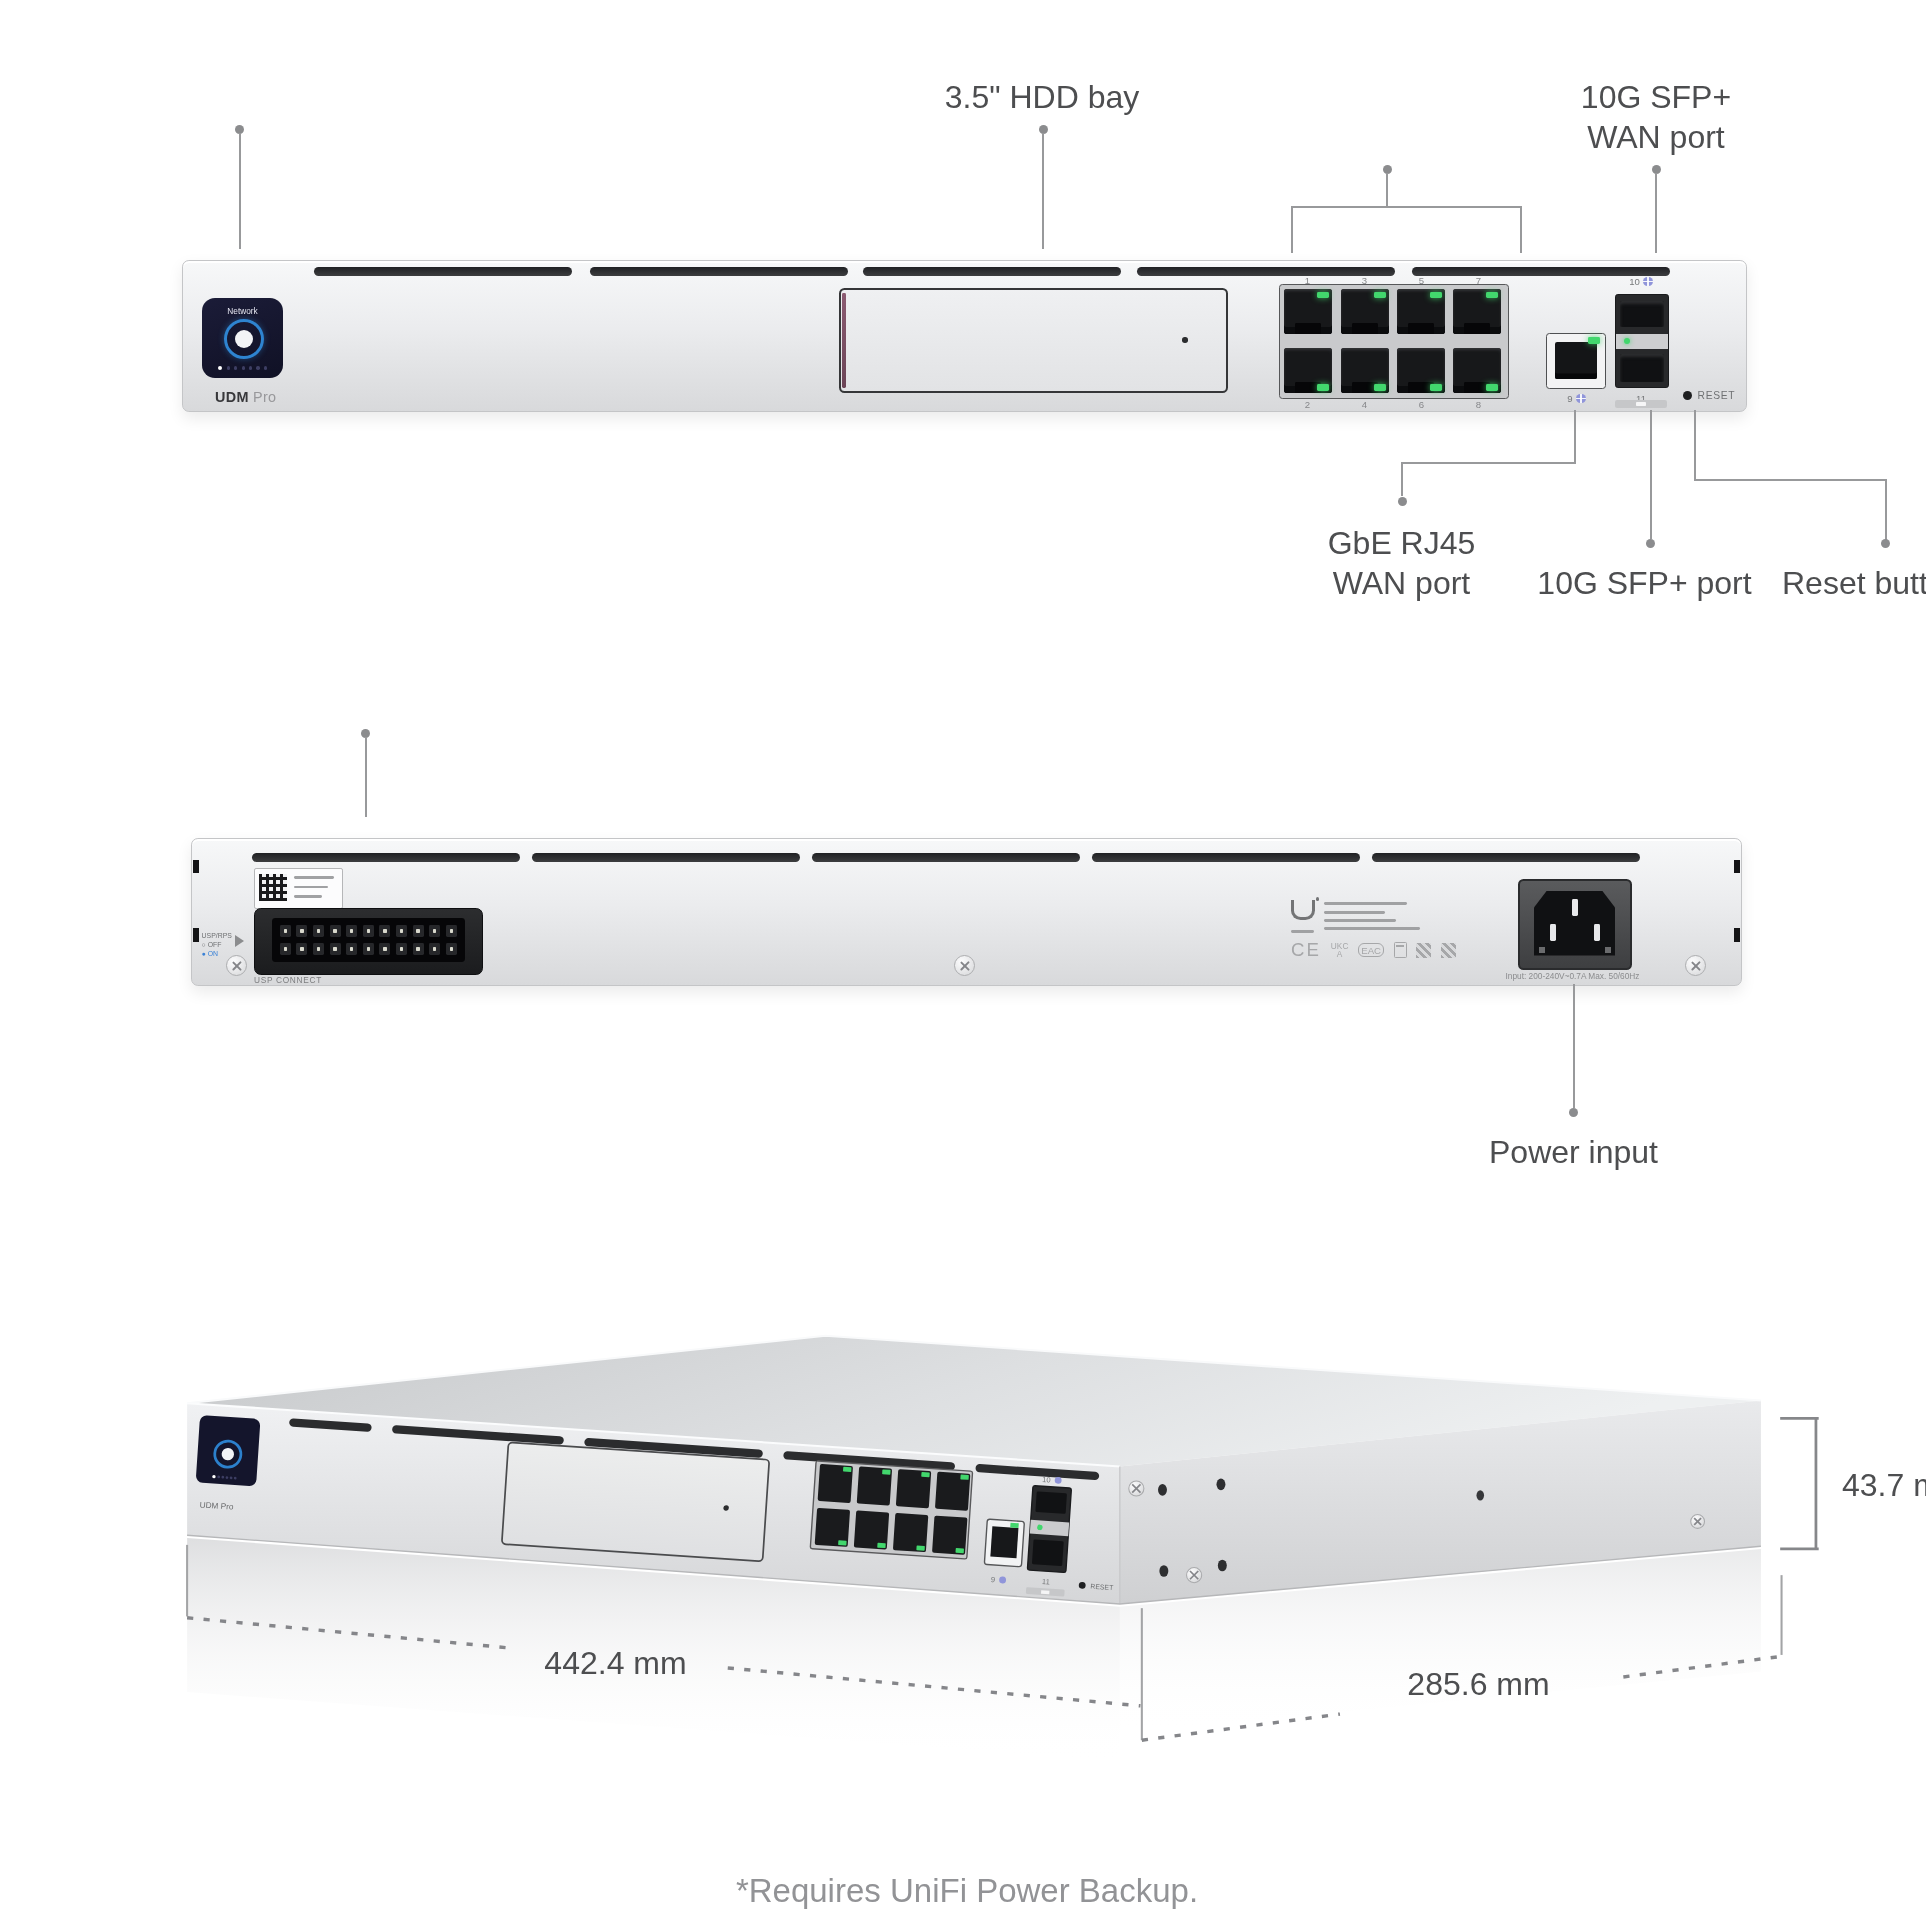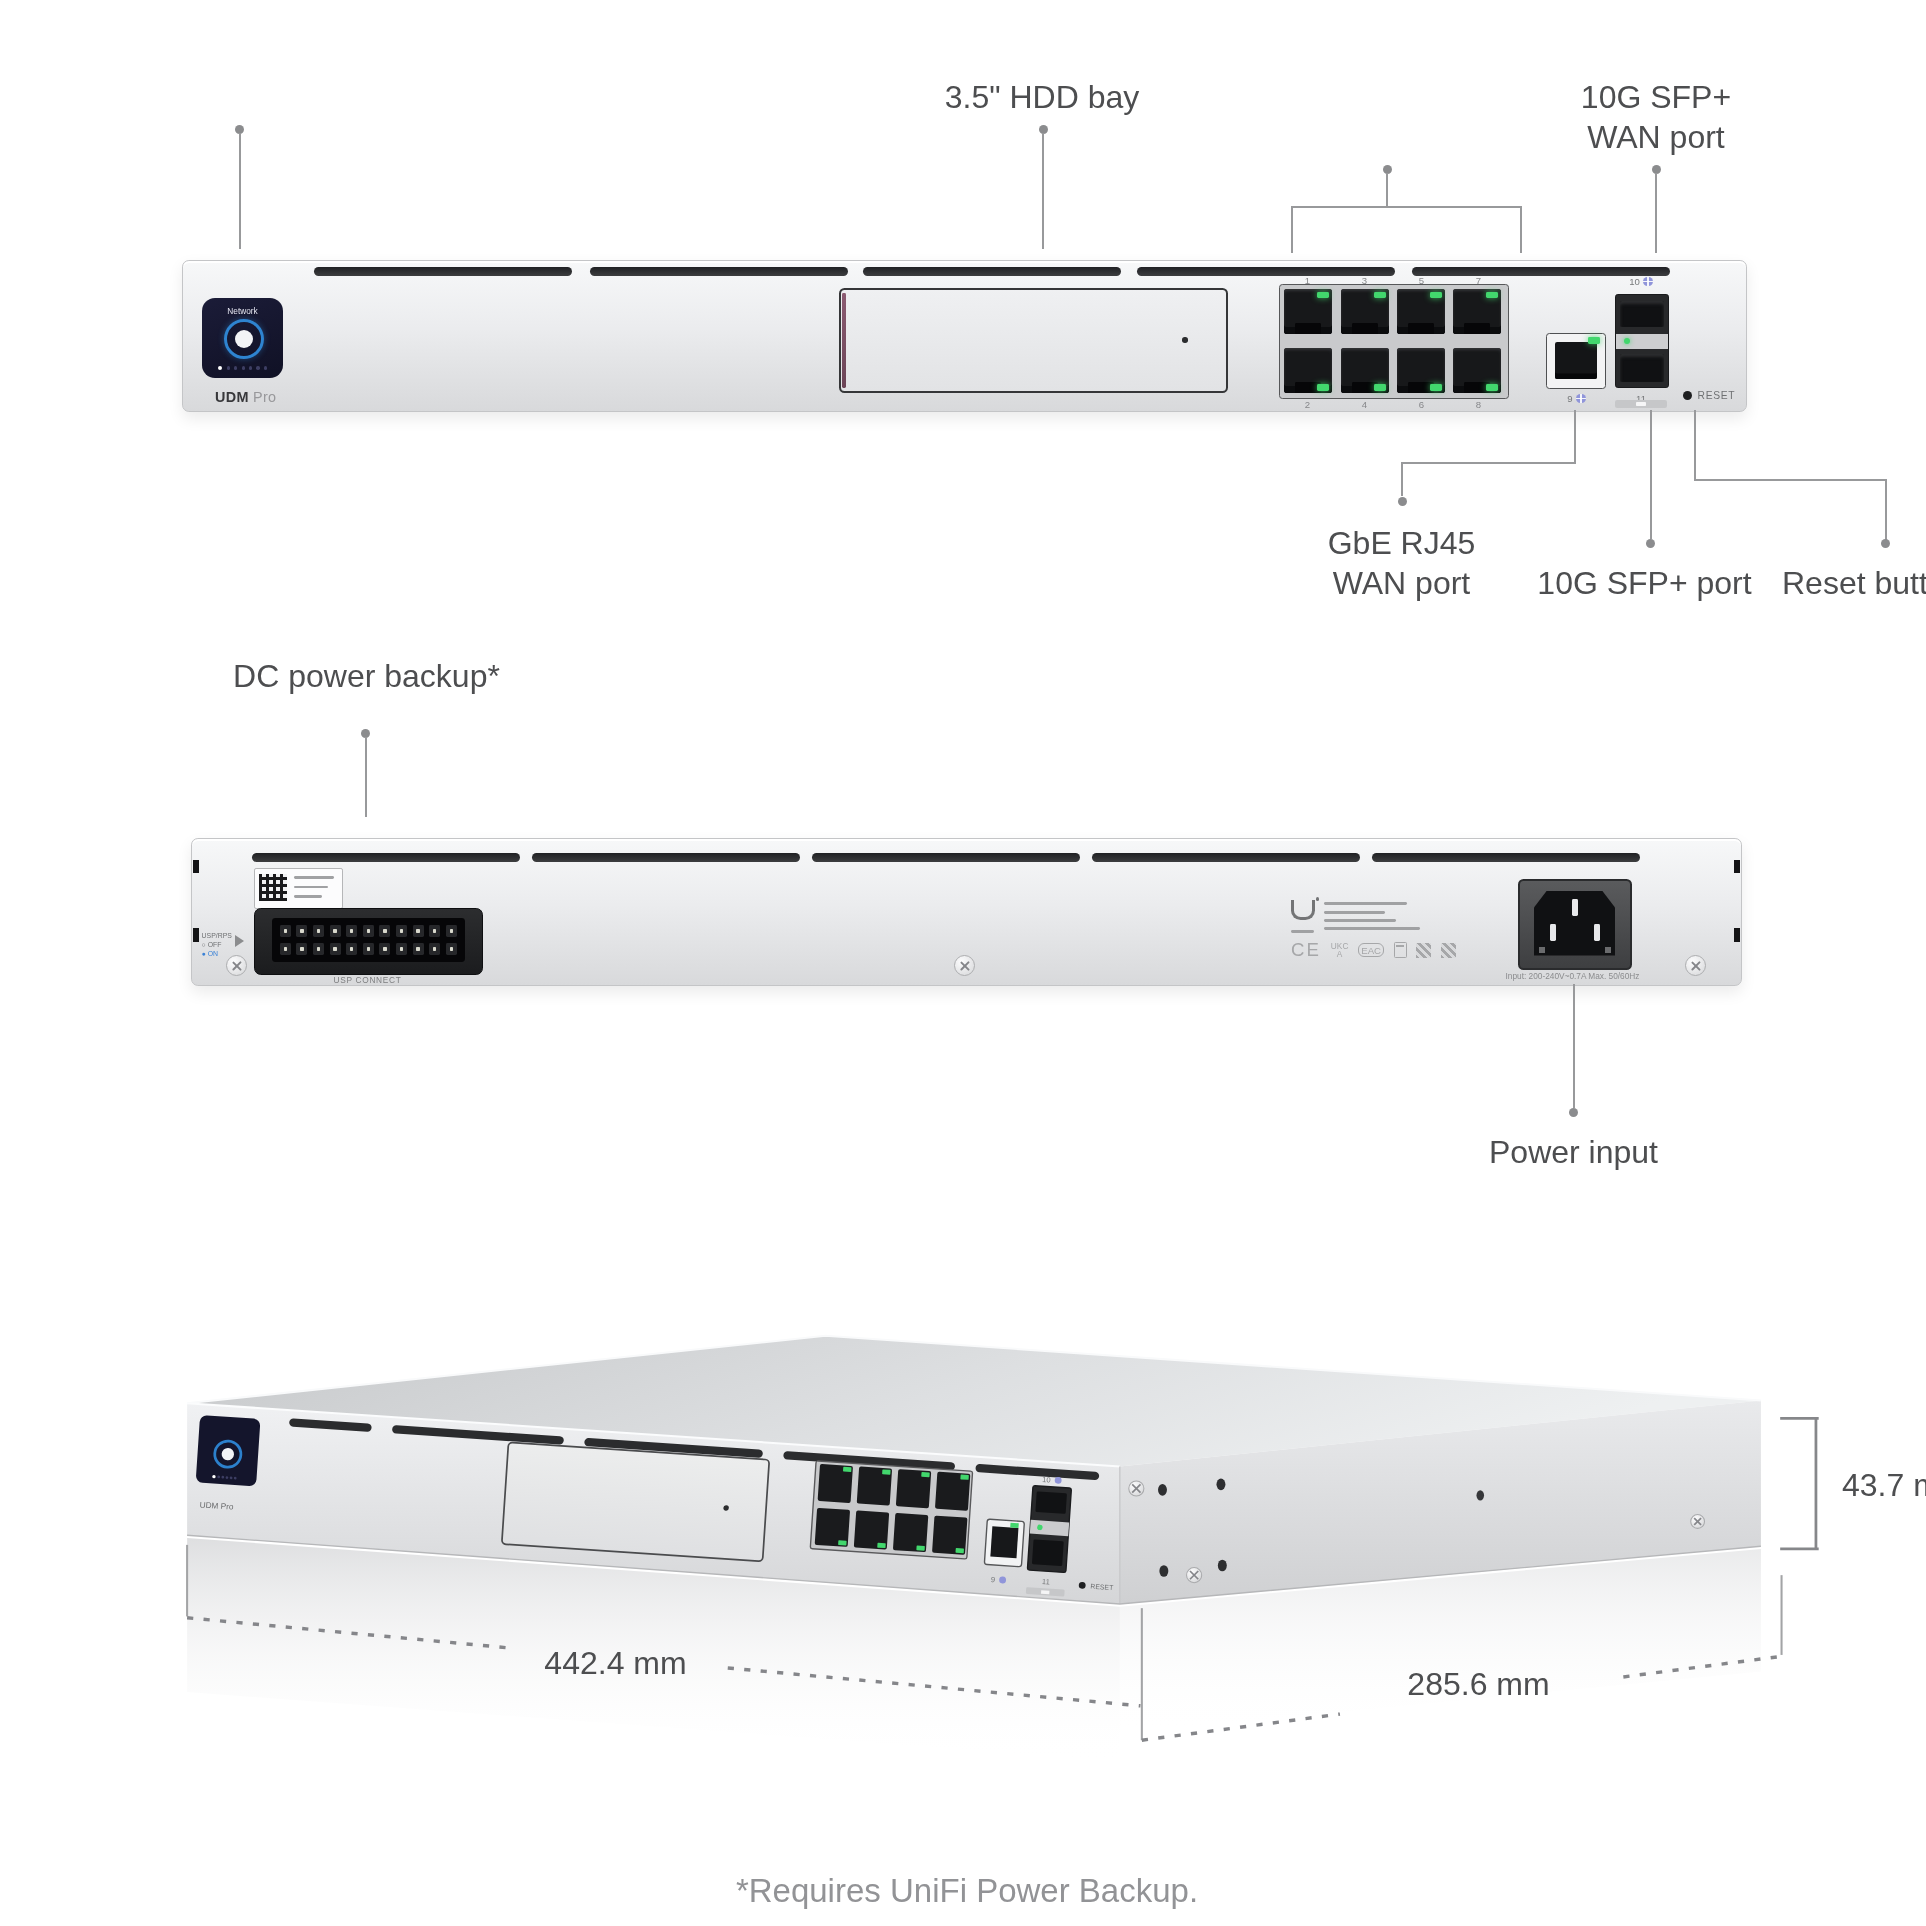--- a/index.html
+++ b/index.html
@@ -57,21 +57,21 @@
   .qr{position:absolute;background:#fcfcfd;border:1.4px solid #b5b6b8;border-radius:2.1px;}
   .qrcode{position:absolute;left:4.1px;top:4.8px;width:27.5px;height:27.5px;
     background:repeating-linear-gradient(0deg,#1a1a1c 0 3.4px,transparent 3.4px 6.9px),
                repeating-linear-gradient(90deg,#1a1a1c 0 3.4px,#f2f2f3 3.4px 6.9px);}
   .tline{position:absolute;height:2.8px;background:#a0a1a3;border-radius:1.4px;}
   .conn{position:absolute;background:linear-gradient(180deg,#2c2d2f,#1b1c1e);border:1.4px solid #0e0f11;border-radius:6.9px;}
   .connin{position:absolute;background:#060608;border-radius:3.4px;display:flex;flex-direction:column;justify-content:center;gap:5.5px;padding:0 8.3px;}
   .pinrow{display:flex;gap:4.8px;justify-content:space-between;}
   .pin{width:11px;height:12.4px;background:#26272a;border-radius:1.4px;position:relative;}
   .pin i{position:absolute;left:50%;top:50%;width:3.4px;height:3.4px;margin:-1.7px 0 0 -1.7px;background:#d9d9cd;border-radius:0.7px;}
-  .tinylabel{position:absolute;color:#7c7d7f;font-size:8.3px;text-align:center;letter-spacing:0.7px;}
+  .tinylabel{position:absolute;color:#7c7d7f;font-size:8.3px;letter-spacing:0.7px;}
   .uspswitch{position:absolute;color:#6e7072;font-size:6.9px;line-height:9px;}
   .uspswitch .on{color:#3b82d6;}
   .tri{position:absolute;width:0;height:0;border-left:9.6px solid #8b8c8e;border-top:6.2px solid transparent;border-bottom:6.2px solid transparent;}
   .screw{position:absolute;width:19px;height:19px;border-radius:50%;
     background:radial-gradient(circle at 35% 30%,#fdfdfe,#d5d6d8);border:1.4px solid #adaeb0;}
   .screw:before,.screw:after{content:"";position:absolute;left:50%;top:50%;width:11.7px;height:2.1px;margin:-1px 0 0 -5.8px;background:#85868a;border-radius:1.4px;}
   .screw:before{transform:rotate(45deg);}  .screw:after{transform:rotate(-45deg);}
   .ulogo{position:absolute;width:18px;height:16.5px;border:3.4px solid #737476;border-top:none;border-radius:0 0 9.6px 9.6px;}
   .ulogo i{position:absolute;right:-6.9px;top:-2.8px;width:3.4px;height:3.4px;background:#737476;border-radius:50%;}
   .cert{position:absolute;display:flex;align-items:center;gap:9.6px;color:#a6a7a9;}
@@ -237,21 +237,20 @@
   <div class="vline" style="left:1650px;top:410px;height:129px;"></div>
   <div class="ldot" style="left:1646px;top:539px;"></div>
   <div class="callout" style="left:1507px;top:563px;width:275px;">10G SFP+ port</div>
 
   <div class="vline" style="left:1694px;top:410px;height:69px;"></div>
   <div class="hline" style="left:1694px;top:479px;width:193px;"></div>
   <div class="vline" style="left:1885px;top:479px;height:61px;"></div>
   <div class="ldot" style="left:1881px;top:539px;"></div>
   <div class="callout leftalign" style="left:1782px;top:563px;">Reset button</div>
 
-  <div class="callout" style="left:160px;top:656px;width:413px;">DC power backup*</div>
   <div class="ldot" style="left:361px;top:729px;"></div>
   <div class="vline" style="left:365px;top:737px;height:80px;"></div>
 
   <div class="chassis" style="left:191px;top:838px;width:1549px;height:146px;">
     <div class="vent" style="left:60px;top:13.8px;width:268px;height:9px;"></div>
     <div class="vent" style="left:340px;top:13.8px;width:268px;height:9px;"></div>
     <div class="vent" style="left:620px;top:13.8px;width:268px;height:9px;"></div>
     <div class="vent" style="left:900px;top:13.8px;width:268px;height:9px;"></div>
     <div class="vent" style="left:1180px;top:13.8px;width:268px;height:9px;"></div>
 

